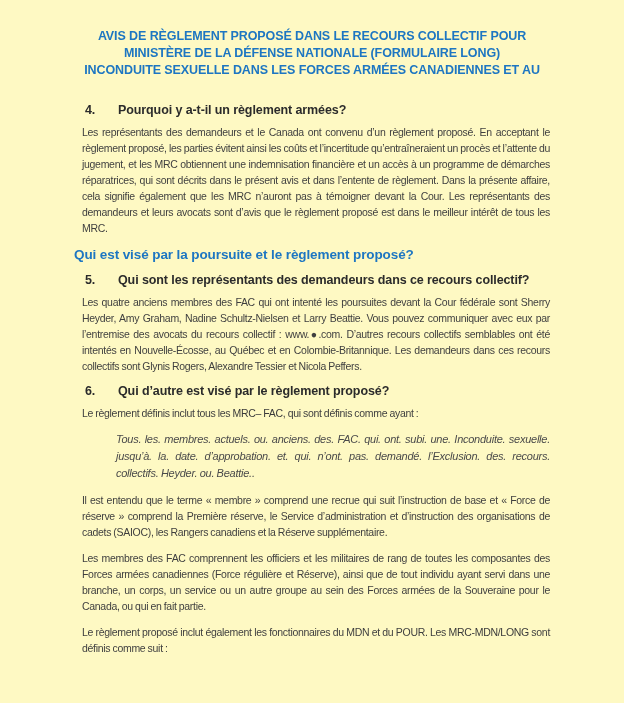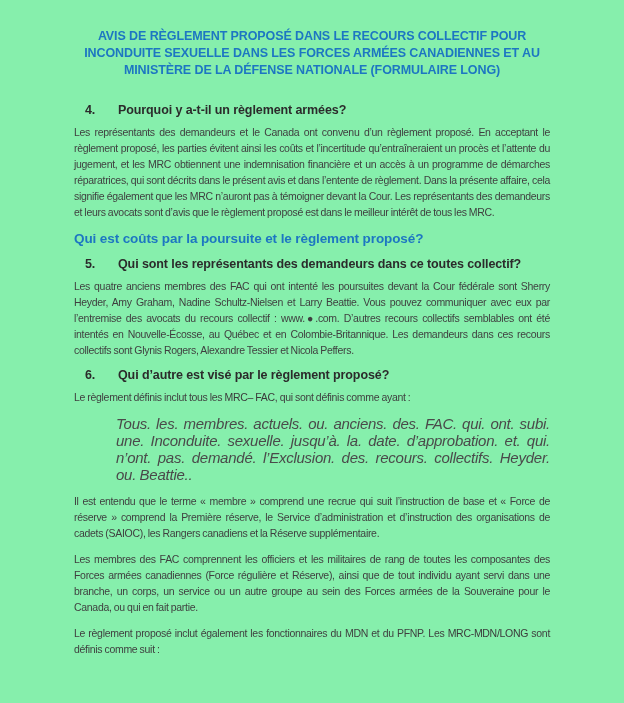--- a/index.html
+++ b/index.html
@@ -5,21 +5,21 @@
   html, body {
     margin: 0;
     padding: 0;
     background: #ffffff;
   }
   .page {
     position: relative;
     width: 624px;
     height: 703px;
     box-sizing: border-box;
-    background: #86efac;
+    background: #fef9c3;
     padding: 28px 74px 0 74px;
     overflow: hidden;
     font-family: "Liberation Sans", sans-serif;
     color: #3f3f3f;
   }
   .doc-title {
     margin: 0 0 24px 0;
     text-align: center;
     color: #1d76c2;
     font-size: 12.5px;
@@ -36,91 +36,91 @@
     color: #2b2b2b;
     font-size: 12.5px;
     font-weight: bold;
     line-height: 15px;
     letter-spacing: -0.1px;
   }
   .qheading .qnum { width: 33px; flex: 0 0 33px; }
   .qheading.mt { margin-top: 4px; }
 
   p.body {
-    margin: 0 0 10px 0;
+    margin: 0 0 10px 8px;
     font-size: 10.5px;
     line-height: 16px;
     text-align: justify;
     letter-spacing: -0.3px;
     word-spacing: -0.4px;
     color: #3f3f3f;
   }
   p.body strong { font-weight: normal; color: #3a3a3a; }
 
   .blue-subheading {
     margin: 3px 0 10px 0;
     color: #1d76c2;
     font-size: 13.5px;
     font-weight: bold;
     line-height: 17px;
     letter-spacing: -0.1px;
   }
 
   p.quote {
     margin: 0 0 10px 42px;
-    font-size: 15px;
+    font-size: 11px;
     font-style: italic;
     line-height: 17px;
     text-align: justify;
     letter-spacing: -0.25px;
     word-spacing: -0.4px;
     color: #4a4a4a;
   }
 
   a.doc-link {
     color: #3f3f3f;
     cursor: pointer;
   }
 </style>
 </head>
 <body>
 
 <div class="page">
 
   <h1 class="doc-title">
     <span class="tline">AVIS DE RÈGLEMENT PROPOSÉ DANS LE RECOURS COLLECTIF POUR</span>
+    <span class="tline">MINISTÈRE DE LA DÉFENSE NATIONALE (FORMULAIRE LONG)</span>
     <span class="tline">INCONDUITE SEXUELLE DANS LES FORCES ARMÉES CANADIENNES ET AU</span>
-    <span class="tline">MINISTÈRE DE LA DÉFENSE NATIONALE (FORMULAIRE LONG)</span>
   </h1>
 
   <div class="qheading">
     <span class="qnum">4.</span>
     <span class="qtext">Pourquoi y a-t-il un règlement armées?</span>
   </div>
 
   <p class="body">Les représentants des demandeurs et le Canada ont convenu d’un règlement proposé. En acceptant le règlement proposé, les parties évitent ainsi les coûts et l’incertitude qu’entraîneraient un procès et l’attente du jugement, et les MRC obtiennent une indemnisation financière et un accès à un programme de démarches réparatrices, qui sont décrits dans le présent avis et dans l’entente de règlement. Dans la présente affaire, cela signifie également que les MRC n’auront pas à témoigner devant la Cour. Les représentants des demandeurs et leurs avocats sont d’avis que le règlement proposé est dans le meilleur intérêt de tous les MRC.</p>
 
-  <h2 class="blue-subheading">Qui est coûts par la poursuite et le règlement proposé?</h2>
+  <h2 class="blue-subheading">Qui est visé par la poursuite et le règlement proposé?</h2>
 
   <div class="qheading">
     <span class="qnum">5.</span>
-    <span class="qtext">Qui sont les représentants des demandeurs dans ce toutes collectif?</span>
+    <span class="qtext">Qui sont les représentants des demandeurs dans ce recours collectif?</span>
   </div>
 
   <p class="body"><span>Les quatre anciens membres des FAC qui ont intenté les poursuites devant la Cour fédérale sont Sherry Heyder, Amy Graham, Nadine Schultz-Nielsen et Larry Beattie. Vous pouvez communiquer avec eux par l’entremise des avocats du recours collectif : </span><a class="doc-link">www.●.com.</a><span> D’autres recours collectifs semblables ont été intentés en Nouvelle-Écosse, au Québec et en Colombie-Britannique. Les demandeurs dans ces recours collectifs sont Glynis Rogers, Alexandre Tessier et Nicola Peffers.</span></p>
 
   <div class="qheading mt">
     <span class="qnum">6.</span>
     <span class="qtext">Qui d’autre est visé par le règlement proposé?</span>
   </div>
 
   <p class="body"><span>Le règlement définis inclut tous les </span><strong>MRC– FAC</strong><span>, qui sont définis comme ayant :</span></p>
 
   <p class="quote">Tous. les. membres. actuels. ou. anciens. des. FAC. qui. ont. subi. une. Inconduite. sexuelle. jusqu’à. la. date. d’approbation. et. qui. n’ont. pas. demandé. l’Exclusion. des. recours. collectifs. Heyder. ou. Beattie..</p>
 
   <p class="body">Il est entendu que le terme « membre » comprend une recrue qui suit l’instruction de base et « Force de réserve » comprend la Première réserve, le Service d’administration et d’instruction des organisations de cadets (SAIOC), les Rangers canadiens et la Réserve supplémentaire.</p>
 
   <p class="body">Les membres des FAC comprennent les officiers et les militaires de rang de toutes les composantes des Forces armées canadiennes (Force régulière et Réserve), ainsi que de tout individu ayant servi dans une branche, un corps, un service ou un autre groupe au sein des Forces armées de la Souveraine pour le Canada, ou qui en fait partie.</p>
 
-  <p class="body"><span>Le règlement proposé inclut également les fonctionnaires du MDN et du PFNP. Les </span><strong>MRC-MDN/LONG</strong><span> sont définis comme suit :</span></p>
+  <p class="body"><span>Le règlement proposé inclut également les fonctionnaires du MDN et du POUR. Les </span><strong>MRC-MDN/LONG</strong><span> sont définis comme suit :</span></p>
 
 
 </div>
 
 </body></html>

